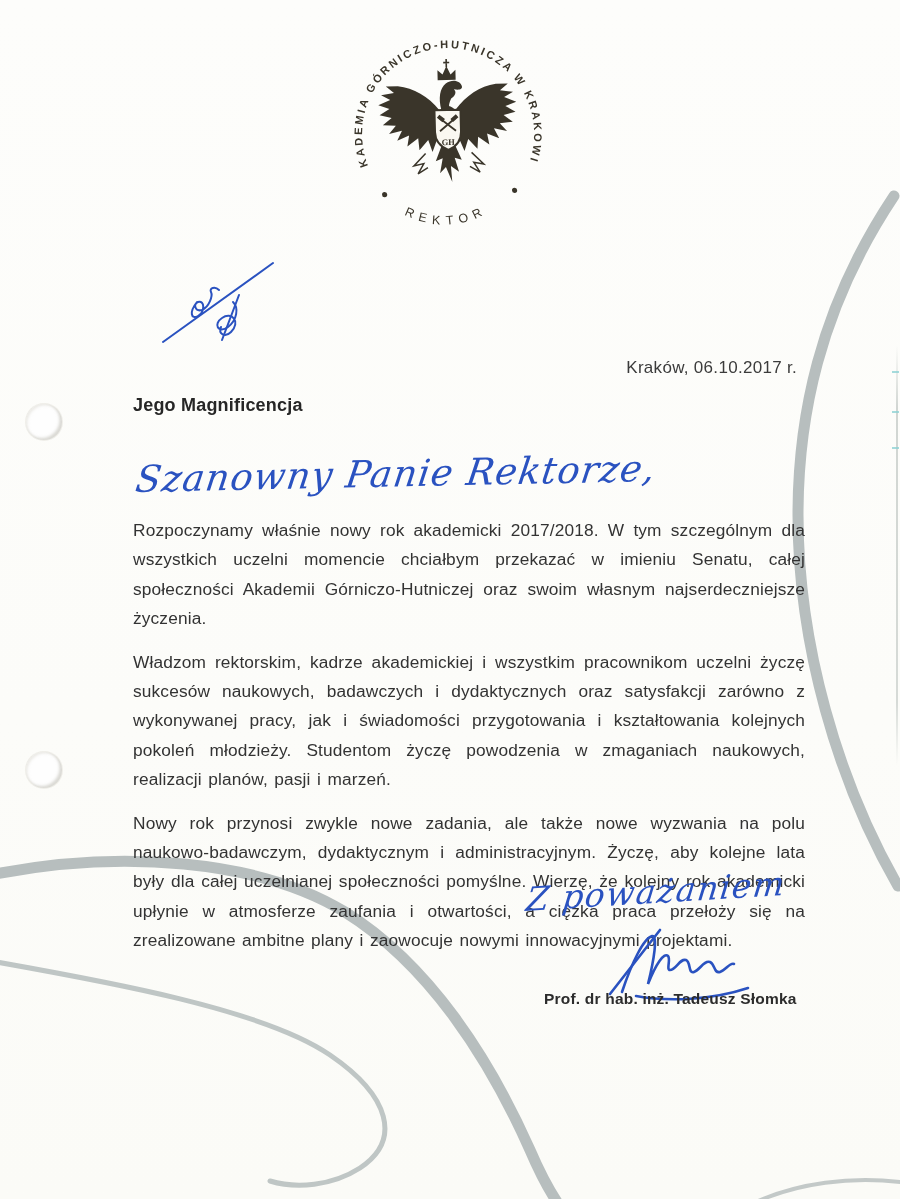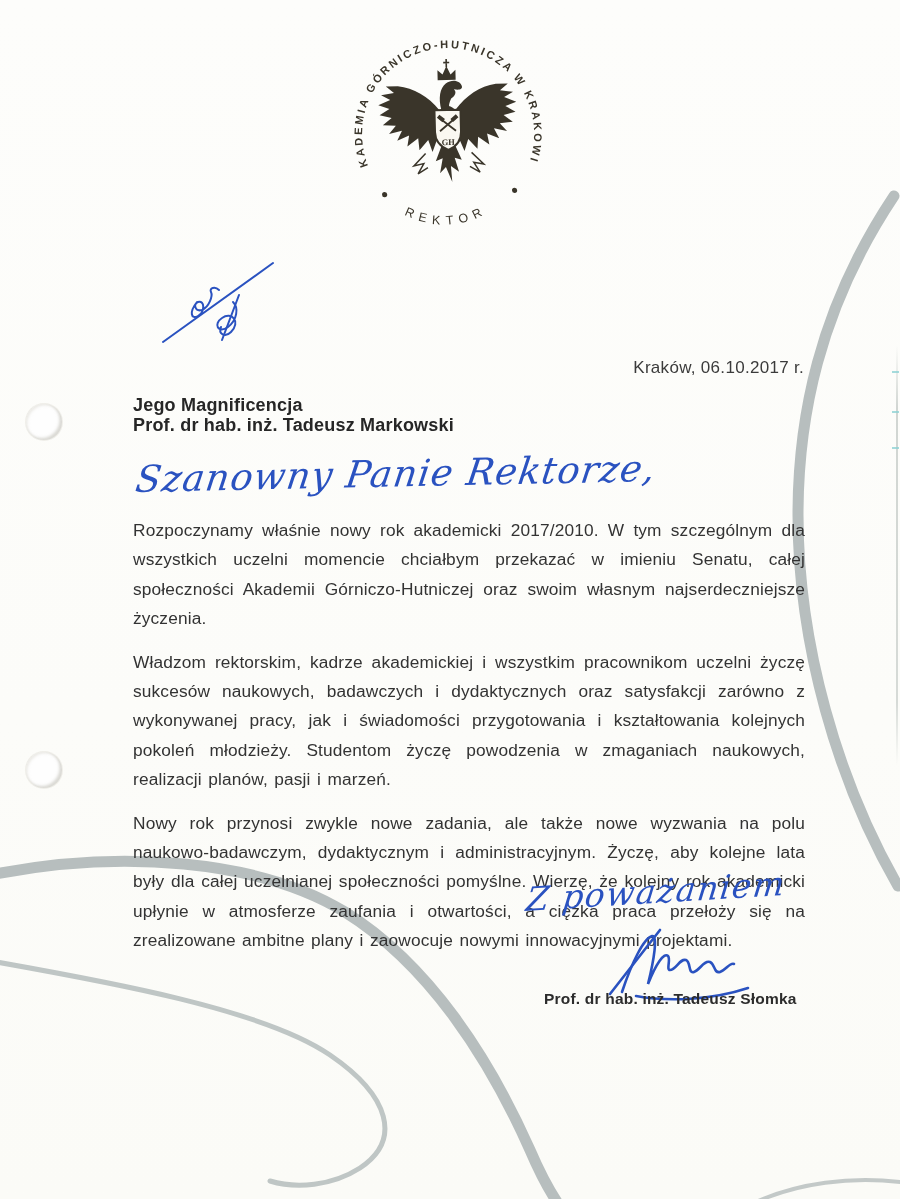--- a/index.html
+++ b/index.html
@@ -20,21 +20,21 @@
   
   .hole {
     position:absolute; left:26px; width:36px; height:36px; border-radius:50%;
     background:#fefefe;
     box-shadow: inset -2.5px -2px 3px rgba(188,185,176,.55),
                 inset 1.5px 1.5px 2.5px rgba(222,220,212,.5),
                 0 0 0 1px rgba(228,226,218,.55);
   }
 
   
-  .dateline { top:358px; right:96px; font-size:17px; color:#3b3b3b; letter-spacing:.3px; }
+  .dateline { top:358px; right:103px; font-size:17px; color:#3b3b3b; letter-spacing:.3px; }
   .recipient { left:133px; top:396px; font-size:18px; font-weight:bold; line-height:19.5px; color:#262626; letter-spacing:.2px; }
   .bodytext {
     left:133px; top:516px; width:672px;
     font-size:17.3px; line-height:29.4px;
     text-align:justify; color:#333;
     letter-spacing:.15px; word-spacing:1.5px;
   }
   .bodytext p { margin:0 0 14px 0; }
 
   
@@ -123,27 +123,26 @@
       <path d="M 52 52 C 44 62 46 70 53 66 C 60 62 60 50 53 52 C 48 54 50 62 57 60 C 64 57 68 46 66 42 C 64 38 70 36 74 40"></path>
       <path d="M 88 52 C 94 58 92 70 83 77 C 73 84 68 74 77 68 C 87 61 96 72 86 82 C 80 88 73 84 76 77"></path>
       <path d="M 94 45 L 77 90"></path>
     </g>
   </svg>
 
   <div class="abs dateline">Kraków, 06.10.2017 r.</div>
 
   <div class="abs recipient">
     <div>Jego Magnificencja</div>
-    <div>Prof. dr hab. inż. Tadeusz Markowski</div>
   </div>
 
   <div class="abs salutation ink">Szanowny Panie Rektorze,</div>
 
   <div class="abs bodytext">
-    <p>Rozpoczynamy właśnie nowy rok akademicki 2017/2010. W tym szczególnym dla wszystkich uczelni momencie chciałbym przekazać w imieniu Senatu, całej społeczności Akademii Górniczo-Hutniczej oraz swoim własnym najserdeczniejsze życzenia.</p>
+    <p>Rozpoczynamy właśnie nowy rok akademicki 2017/2018. W tym szczególnym dla wszystkich uczelni momencie chciałbym przekazać w imieniu Senatu, całej społeczności Akademii Górniczo-Hutniczej oraz swoim własnym najserdeczniejsze życzenia.</p>
     <p>Władzom rektorskim, kadrze akademickiej i wszystkim pracownikom uczelni życzę sukcesów naukowych, badawczych i dydaktycznych oraz satysfakcji zarówno z wykonywanej pracy, jak i świadomości przygotowania i kształtowania kolejnych pokoleń młodzieży. Studentom życzę powodzenia w zmaganiach naukowych, realizacji planów, pasji i marzeń.</p>
     <p>Nowy rok przynosi zwykle nowe zadania, ale także nowe wyzwania na polu naukowo-badawczym, dydaktycznym i administracyjnym. Życzę, aby kolejne lata były dla całej uczelnianej społeczności pomyślne. Wierzę, że kolejny rok akademicki upłynie w atmosferze zaufania i otwartości, a ciężka praca przełoży się na zrealizowane ambitne plany i zaowocuje nowymi innowacyjnymi projektami.</p>
   </div>
 
   <div class="abs valediction ink">Z poważaniem</div>
 
   <svg class="abs" style="left:596px; top:922px;" width="180" height="80" viewBox="0 0 180 80">
     <g fill="none" stroke="#2a52c0" stroke-width="2.6" stroke-linecap="round">
       <path d="M 14 72 L 64 8"></path>
       <path d="M 26 70 C 36 40 48 16 56 14 C 62 13 58 38 52 62 C 60 42 68 30 72 34 C 75 37 70 48 74 48 C 80 48 84 36 90 38 C 95 40 92 52 98 50 C 104 48 108 38 114 40 C 119 42 118 52 124 50 C 130 48 134 40 138 42"></path>

